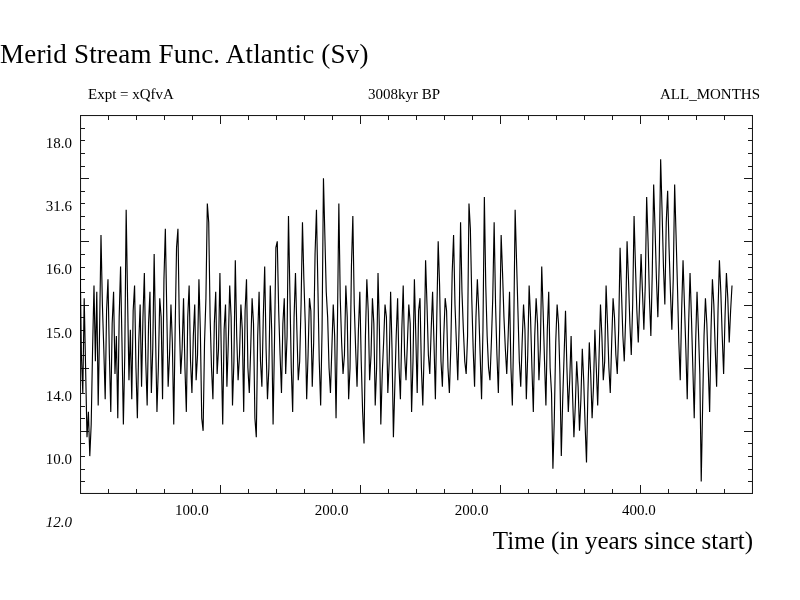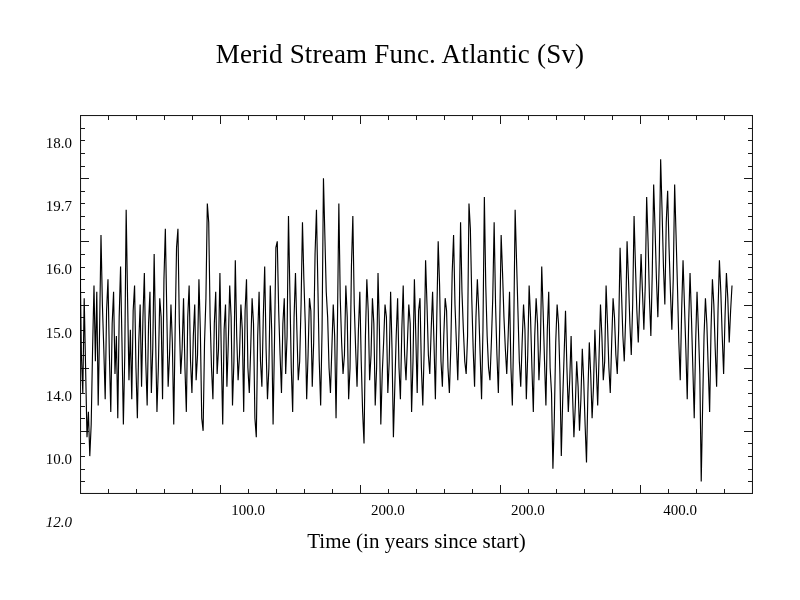--- a/index.html
+++ b/index.html
@@ -24,21 +24,21 @@
     width: 800px;
     height: 600px;
   }
 
   
   .main-title {
     position: absolute;
     left: 0;
     top: 38px;
     width: 800px;
-    text-align: center;
+    text-align: left;
     font-size: 27px;
     line-height: 32px;
     letter-spacing: 0.2px;
     white-space: nowrap;
   }
 
   .subtitle-row {
     position: absolute;
     left: 88px;
     top: 84px;
@@ -104,66 +104,71 @@
     top: 115px;
     width: 58px;
     height: 379px;
   }
 
   .xtick-label {
     position: absolute;
     top: 0;
     width: 90px;
     margin-left: -45px;
-    text-align: right;
+    text-align: left;
     font-size: 15px;
     line-height: 15px;
     white-space: nowrap;
   }
   #xtick-layer {
     position: absolute;
     left: 80px;
     top: 503px;
     width: 673px;
     height: 20px;
   }
 
   .xaxis-title {
     position: absolute;
     left: 80px;
     top: 529px;
     width: 673px;
-    text-align: center;
-    font-size: 21px;
+    text-align: right;
+    font-size: 25px;
     line-height: 24px;
     white-space: nowrap;
   }
 </style>
 </head>
 <body>
 
 <div id="figure">
 
   <div class="main-title">Merid Stream Func. Atlantic (Sv)</div>
 
+  <div class="subtitle-row">
+    <div class="sub-left">Expt = xQfvA</div>
+    <div class="sub-center">3008kyr BP</div>
+    <div class="sub-right">ALL_MONTHS</div>
+  </div>
 
   <div id="ytick-layer">
       <div class="ytick-label" style="top: 372px; font-style: italic;">12.0</div>
       <div class="ytick-label" style="top: 308.833px;">10.0</div>
       <div class="ytick-label" style="top: 245.667px;">14.0</div>
       <div class="ytick-label" style="top: 182.5px;">15.0</div>
       <div class="ytick-label" style="top: 119.333px;">16.0</div>
-      <div class="ytick-label" style="top: 56.1667px;">19.7</div>
+      <div class="ytick-label" style="top: 56.1667px;">31.6</div>
       <div class="ytick-label" style="top: -7px;">18.0</div>
     </div>
   <div id="xtick-layer">
       <div class="xtick-label" style="left: 139.917px;">100.0</div>
       <div class="xtick-label" style="left: 279.834px;">200.0</div>
       <div class="xtick-label" style="left: 419.751px;">200.0</div>
-      <div class="xtick-label" style="left: 572px;">400.0</div>
+      <div class="xtick-label" style="left: 587px;">400.0</div>
     </div>
 
   <div id="plot-wrap">
     <svg id="plot-svg" viewBox="0 0 673 379" preserveAspectRatio="none">
       <g id="axis-frame">
           <rect x="0.5" y="0.5" width="672" height="378" fill="none" stroke="#1a1a1a" stroke-width="1.1"></rect>
         </g>
       <g id="tick-marks">
           <line x1="0.5" y1="379" x2="0.5" y2="374" stroke="#1a1a1a" stroke-width="1"></line>
           <line x1="0.5" y1="0" x2="0.5" y2="5" stroke="#1a1a1a" stroke-width="1"></line>

